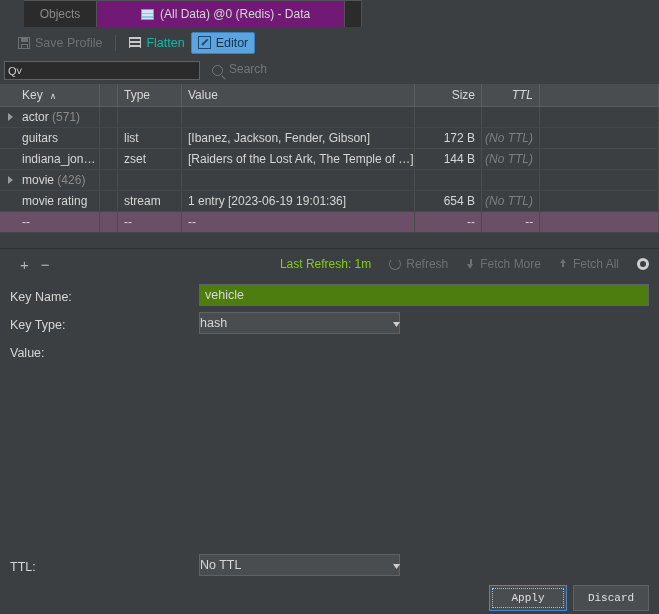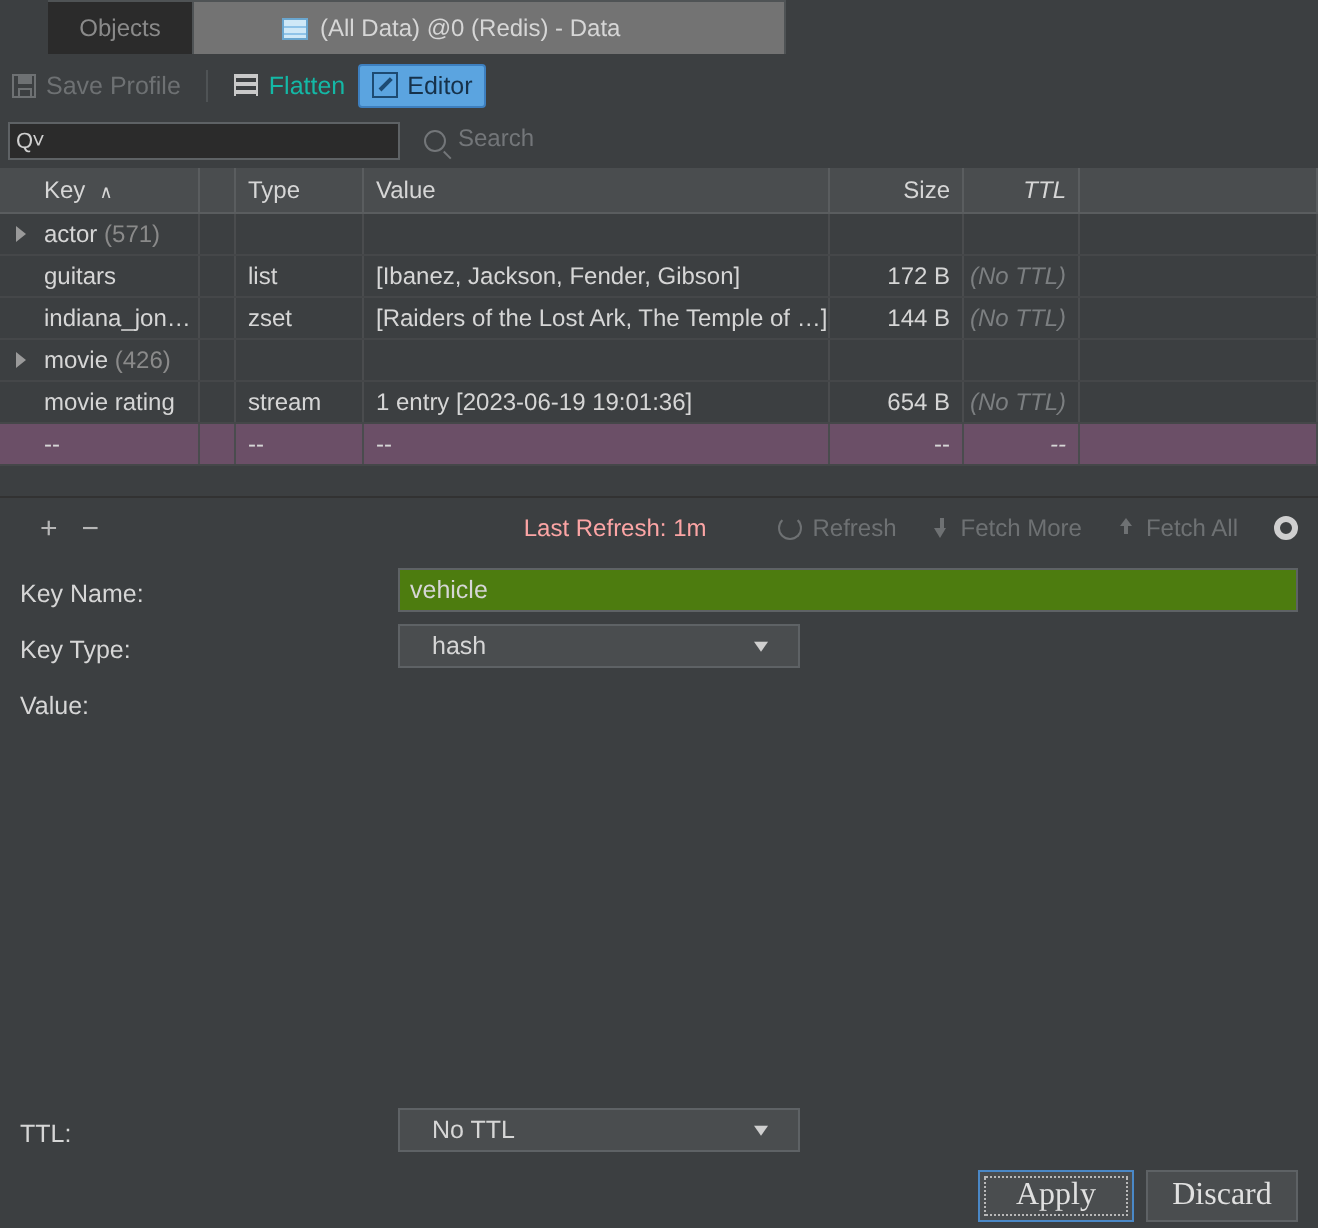--- a/index.html
+++ b/index.html
@@ -43,22 +43,22 @@
     white-space: nowrap;
   }
   .tab-objects {
     left: 0;
     width: 72px;
     color: #8a8a8a;
     justify-content: center;
   }
   .tab-active {
     left: 72px;
-    width: 297px;
-    background: #737373;
+    width: 249px;
+    background: #701a75;
     color: #d6d6d6;
     border-top: 1px solid #4f5355;
     border-left: 1px solid #4f5355;
     border-right: 1px solid #4f5355;
     padding-left: 44px;
   }
   .tab-rest {
     left: 321px;
     width: 338px;
     height: 27px;
@@ -77,21 +77,21 @@
   }
 
   
   .toolbar {
     position: absolute;
     left: 0; top: 27px;
     width: 659px; height: 31px;
     background: #3c3f41;
     display: flex;
     align-items: center;
-    padding-left: 0;
+    padding-left: 12px;
     box-sizing: border-box;
   }
   .tb-item {
     display: flex;
     align-items: center;
     height: 22px;
     padding: 0 6px;
     font-size: 12.5px;
     border-radius: 2px;
     box-sizing: border-box;
@@ -291,21 +291,21 @@
     font-size: 15px;
     line-height: 1;
     padding: 2px 6px;
   }
   .db-right {
     margin-left: auto;
     display: flex;
     align-items: center;
     padding-right: 10px;
   }
-  .db-txt { font-size: 12px; color: #fca5a5; margin-right: 36px; }
+  .db-txt { font-size: 12px; color: #84cc16; margin-right: 18px; }
   .db-btn {
     display: flex; align-items: center;
     color: #6e7173;
     font-size: 12px;
     margin-right: 18px;
     white-space: nowrap;
   }
   .circ-arrow {
     width: 10px; height: 10px;
     border: 1.4px solid currentColor;
@@ -376,38 +376,38 @@
   }
   .combo {
     position: absolute;
     background: #4a4d4f;
     border: 1px solid #5e6265;
     box-sizing: border-box;
     color: #d6d6d6;
     font-size: 12.5px;
     display: flex;
     align-items: center;
-    padding: 0 16px;
+    padding: 0 0;
   }
   .chev {
     margin-left: auto;
     font-size: 10px;
     color: #cfcfcf;
     transform: scaleX(1.4);
   }
 
   .btn {
     position: absolute;
     height: 26px;
     box-sizing: border-box;
     background: #4a4d4f;
     border: 1px solid #5e6265;
     color: #e0e0e0;
-    font-size: 16px;
-    font-family: Liberation Serif, serif;
+    font-size: 11px;
+    font-family: Liberation Mono, monospace;
     display: flex;
     align-items: center;
     justify-content: center;
   }
   .btn-focus {
     border: 1px solid #4a88c7;
     outline: 1px dotted #b9b9b9;
     outline-offset: -4px;
   }
 </style>

